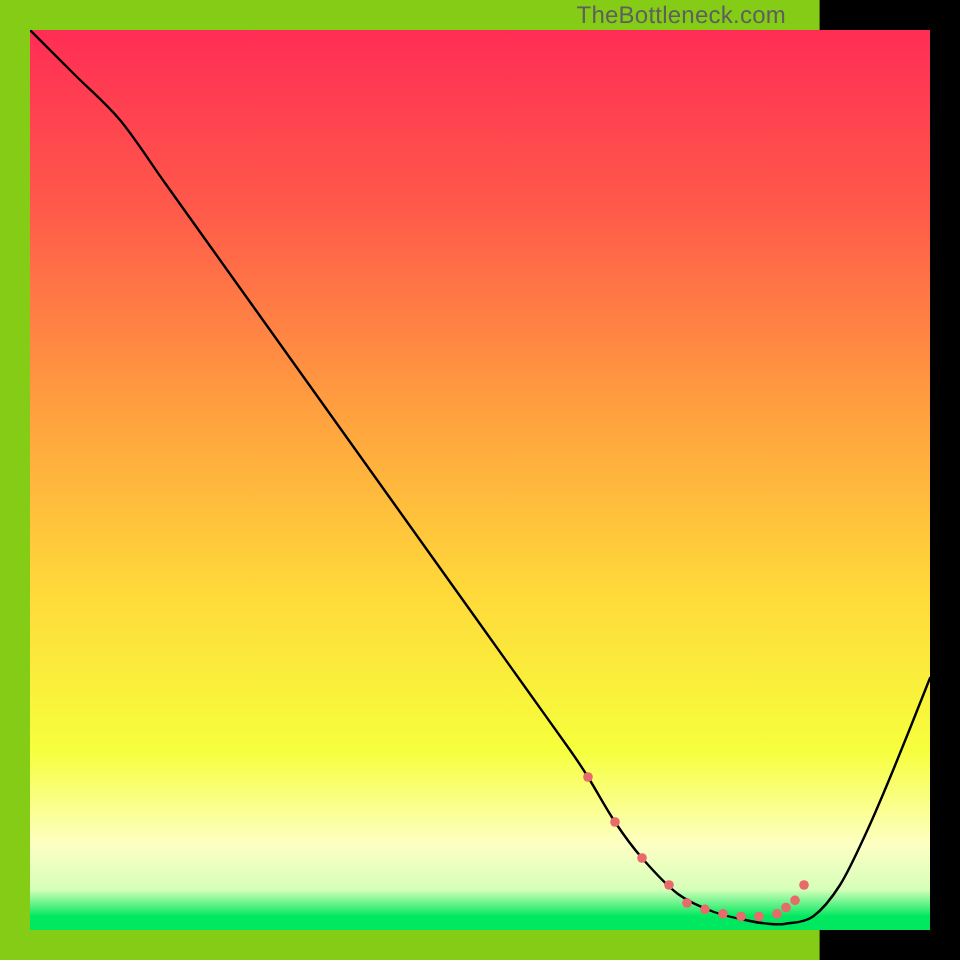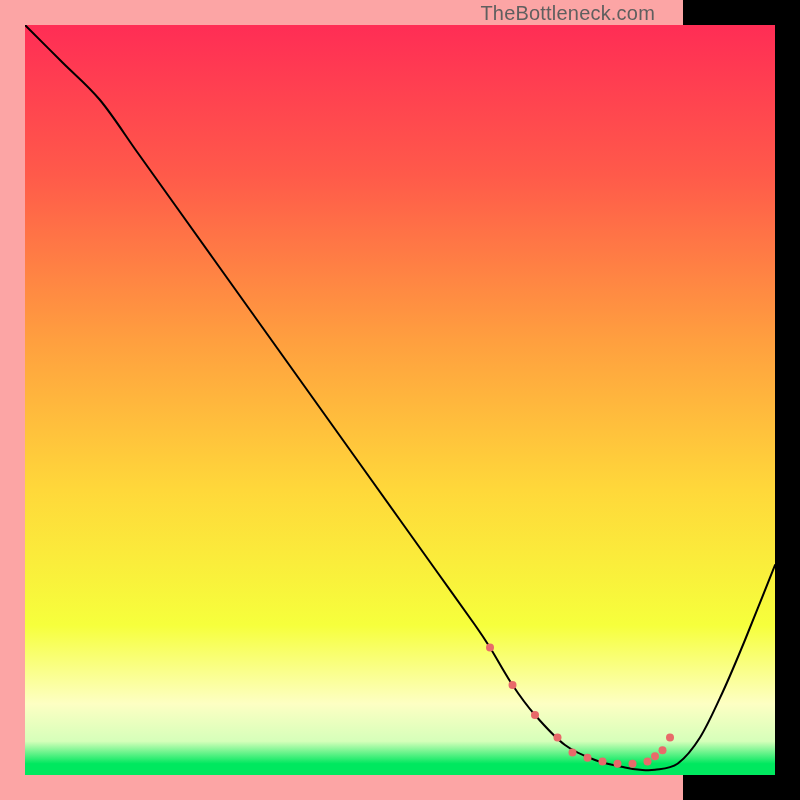--- a/index.html
+++ b/index.html
@@ -7,21 +7,21 @@
     padding: 0;
     width: 800px;
     height: 800px;
     background: #000;
     font-family: Arial, Helvetica, sans-serif;
   }
   .stage {
     position: relative;
     width: 683px;
     height: 800px;
-    background: #fca5a5;
+    background: #84cc16;
   }
   .plot-area {
     position: absolute;
     left: 25px;
     top: 25px;
     width: 750px;
     height: 750px;
     overflow: hidden;
   }
   .gradient {

